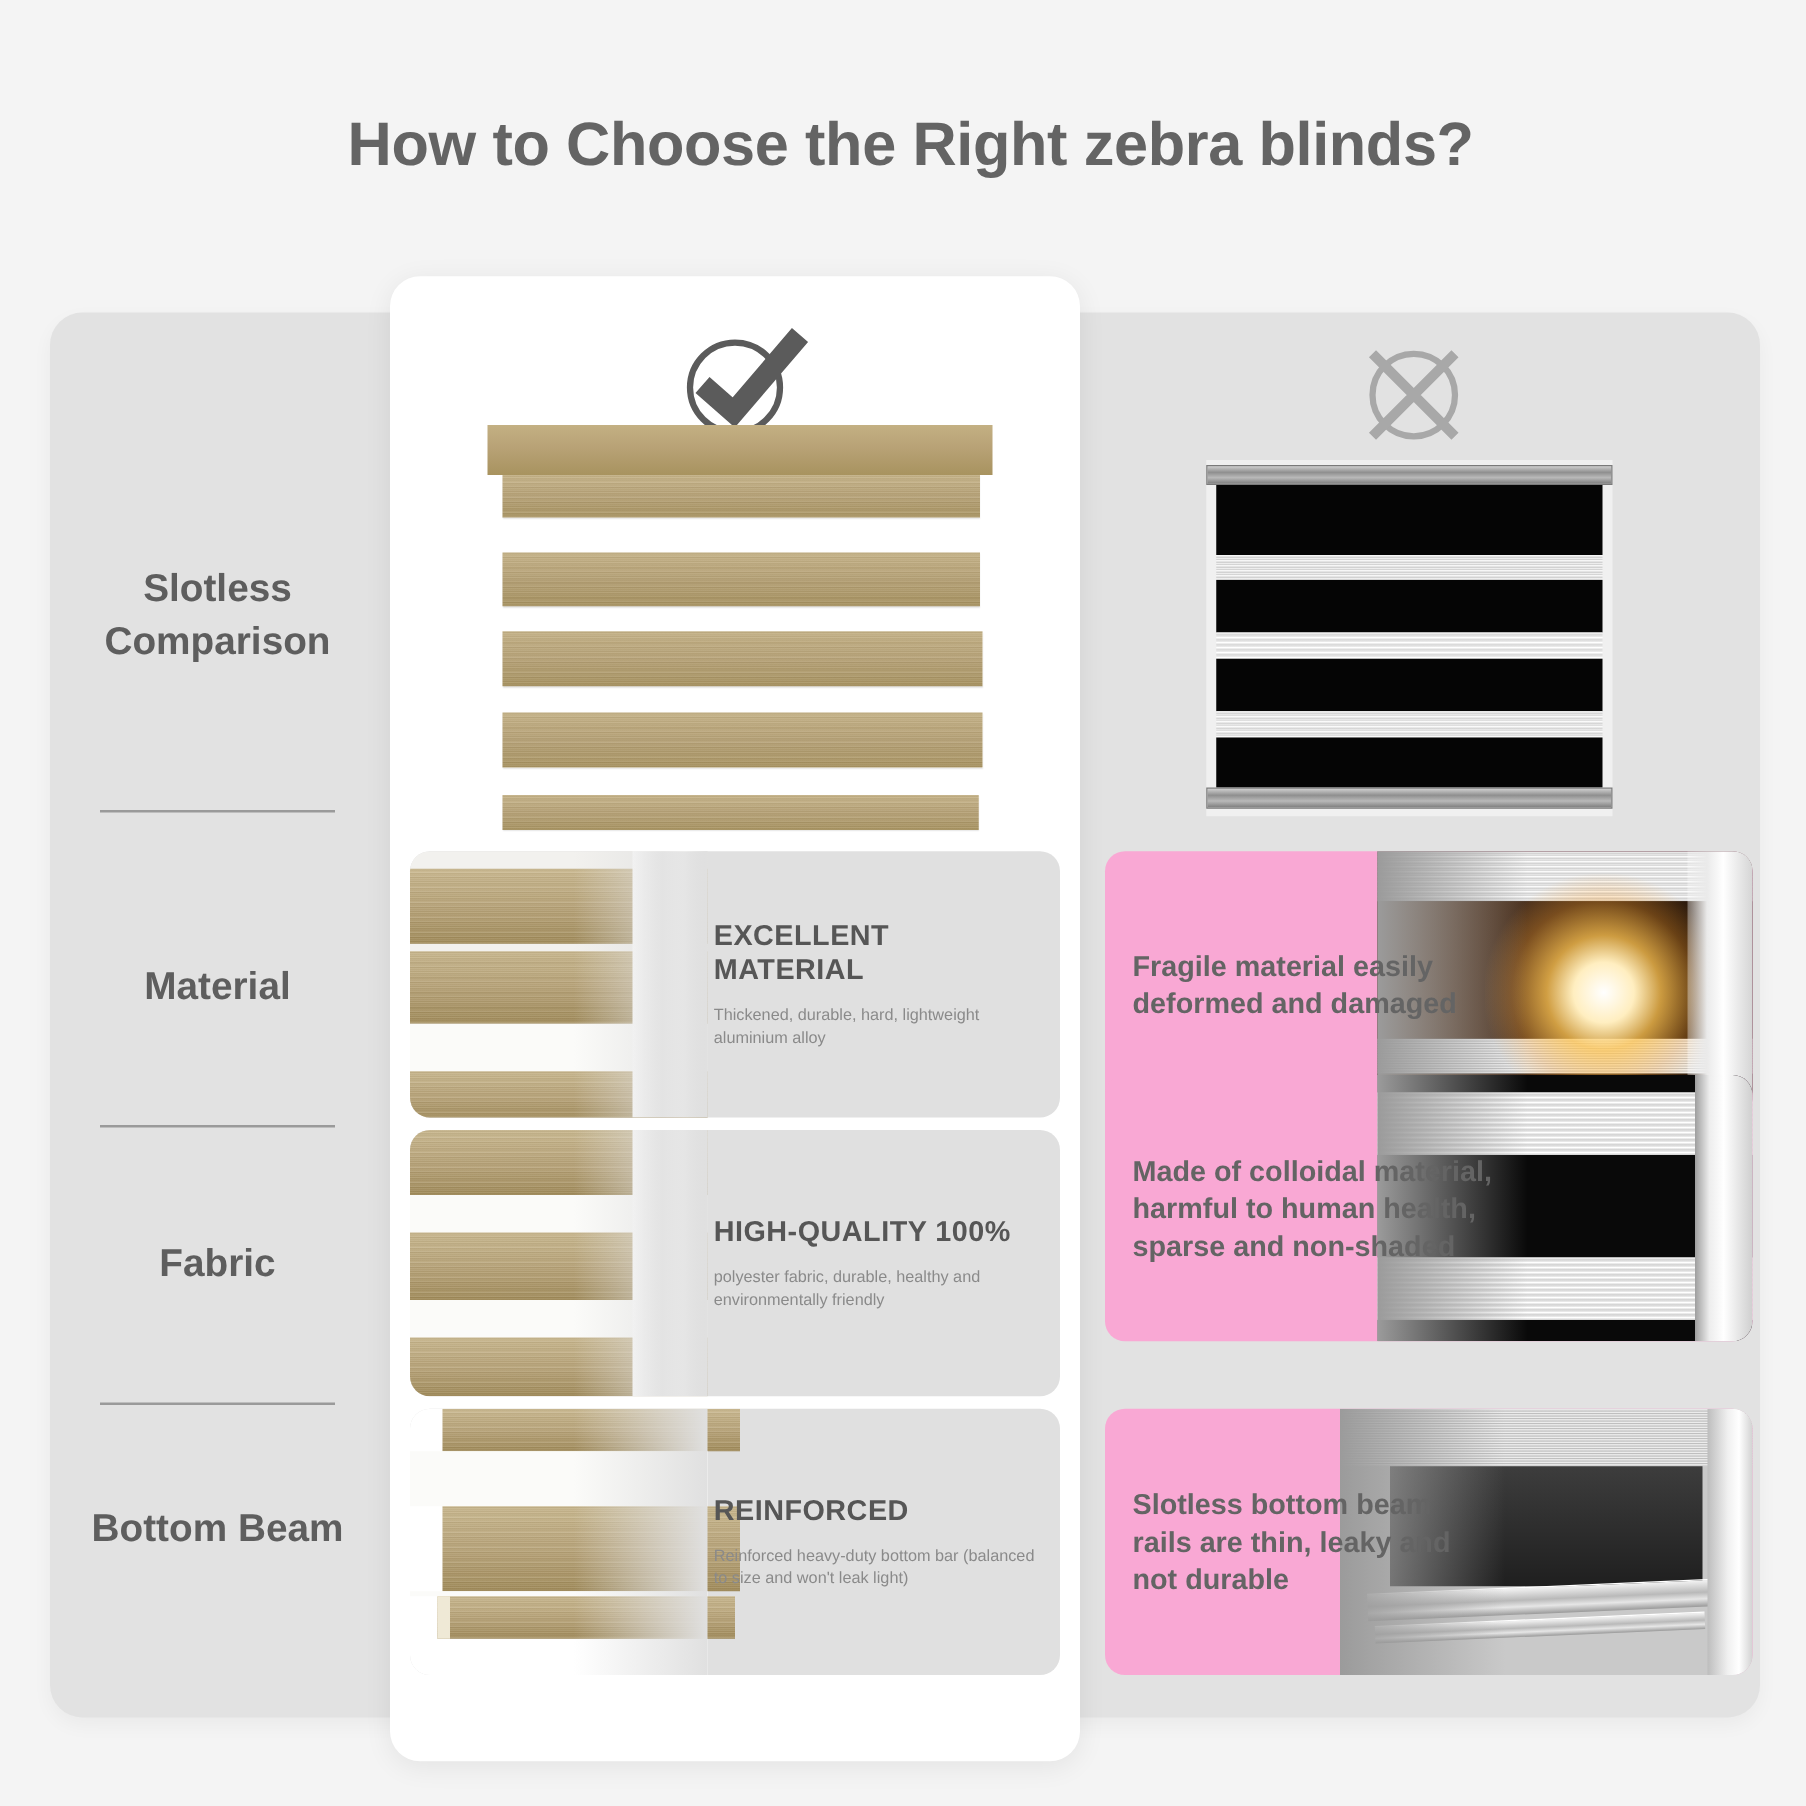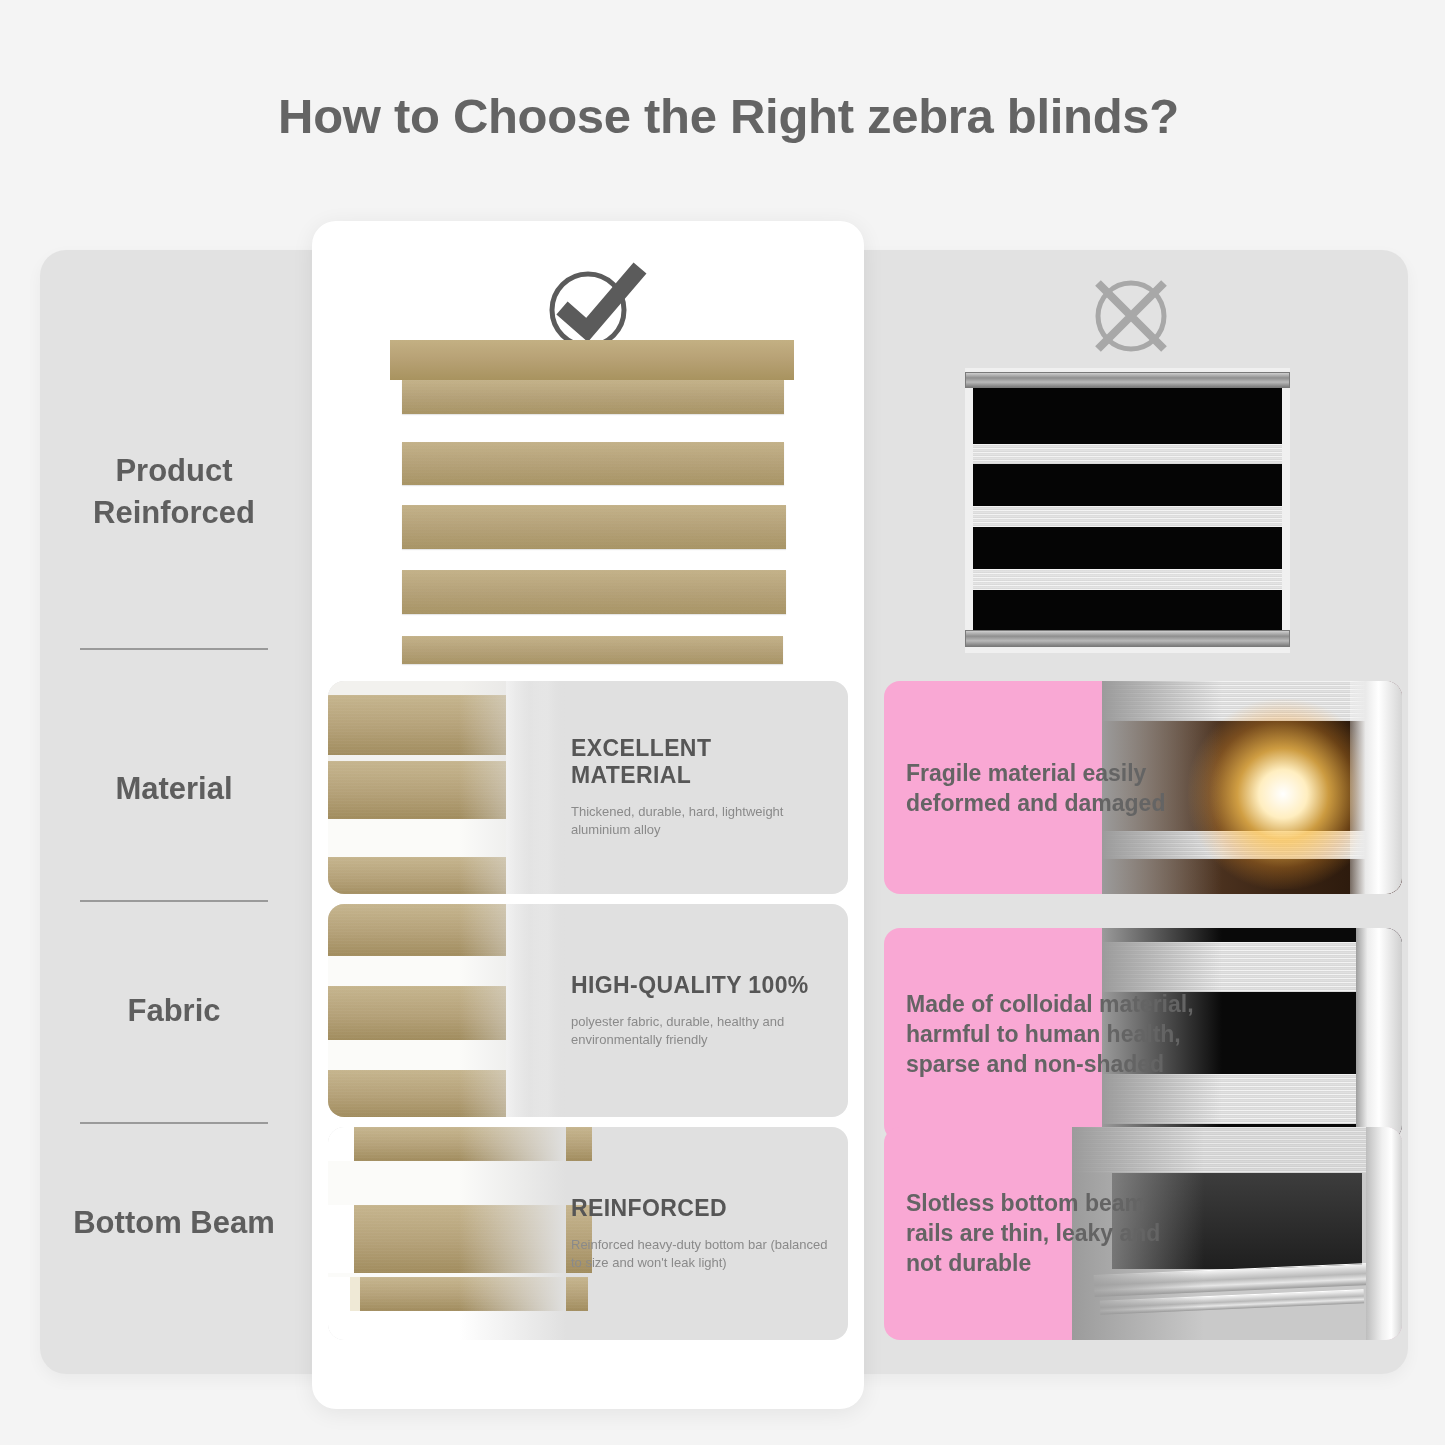--- a/index.html
+++ b/index.html
@@ -268,21 +268,21 @@
 <body>
 
 <div class="page-title">How to Choose the Right zebra blinds?</div>
 
 <div class="backing-panel"></div>
 
 <div class="highlight-card"></div>
 
 <div class="sidebar">
   <div class="side-row" style="top:182px;height:120px;">
-    <div class="side-label">Product Reinforced</div>
+    <div class="side-label">Slotless Comparison</div>
   </div>
   <div class="side-divider" style="top:398px;"></div>
 
   <div class="side-row" style="top:508px;height:62px;">
     <div class="side-label">Material</div>
   </div>
   <div class="side-divider" style="top:650px;"></div>
 
   <div class="side-row" style="top:730px;height:62px;">
     <div class="side-label">Fabric</div>
@@ -373,21 +373,21 @@
       <div class="slat" style="top:166px;height:47px;"></div>
       <div class="ph-frame"></div>
     </div>
   </div>
   <div class="card-text-good">
     <div class="card-head">HIGH-QUALITY 100%</div>
     <div class="card-body">polyester fabric, durable, healthy and environmentally friendly</div>
   </div>
 </div>
 
-<div class="feature-card card-bad" style="top:928px;height:213px;">
+<div class="feature-card card-bad" style="top:860px;height:213px;">
   <div class="photo photo-right fade-left-gray">
     <div class="ph-bw">
       <div class="bk" style="top:0px;height:14px;"></div>
       <div class="wh" style="top:14px;height:50px;"></div>
       <div class="bk" style="top:64px;height:82px;"></div>
       <div class="wh" style="top:146px;height:50px;"></div>
       <div class="bk" style="top:196px;height:17px;"></div>
       <div class="frame-r2"></div>
     </div>
   </div>

